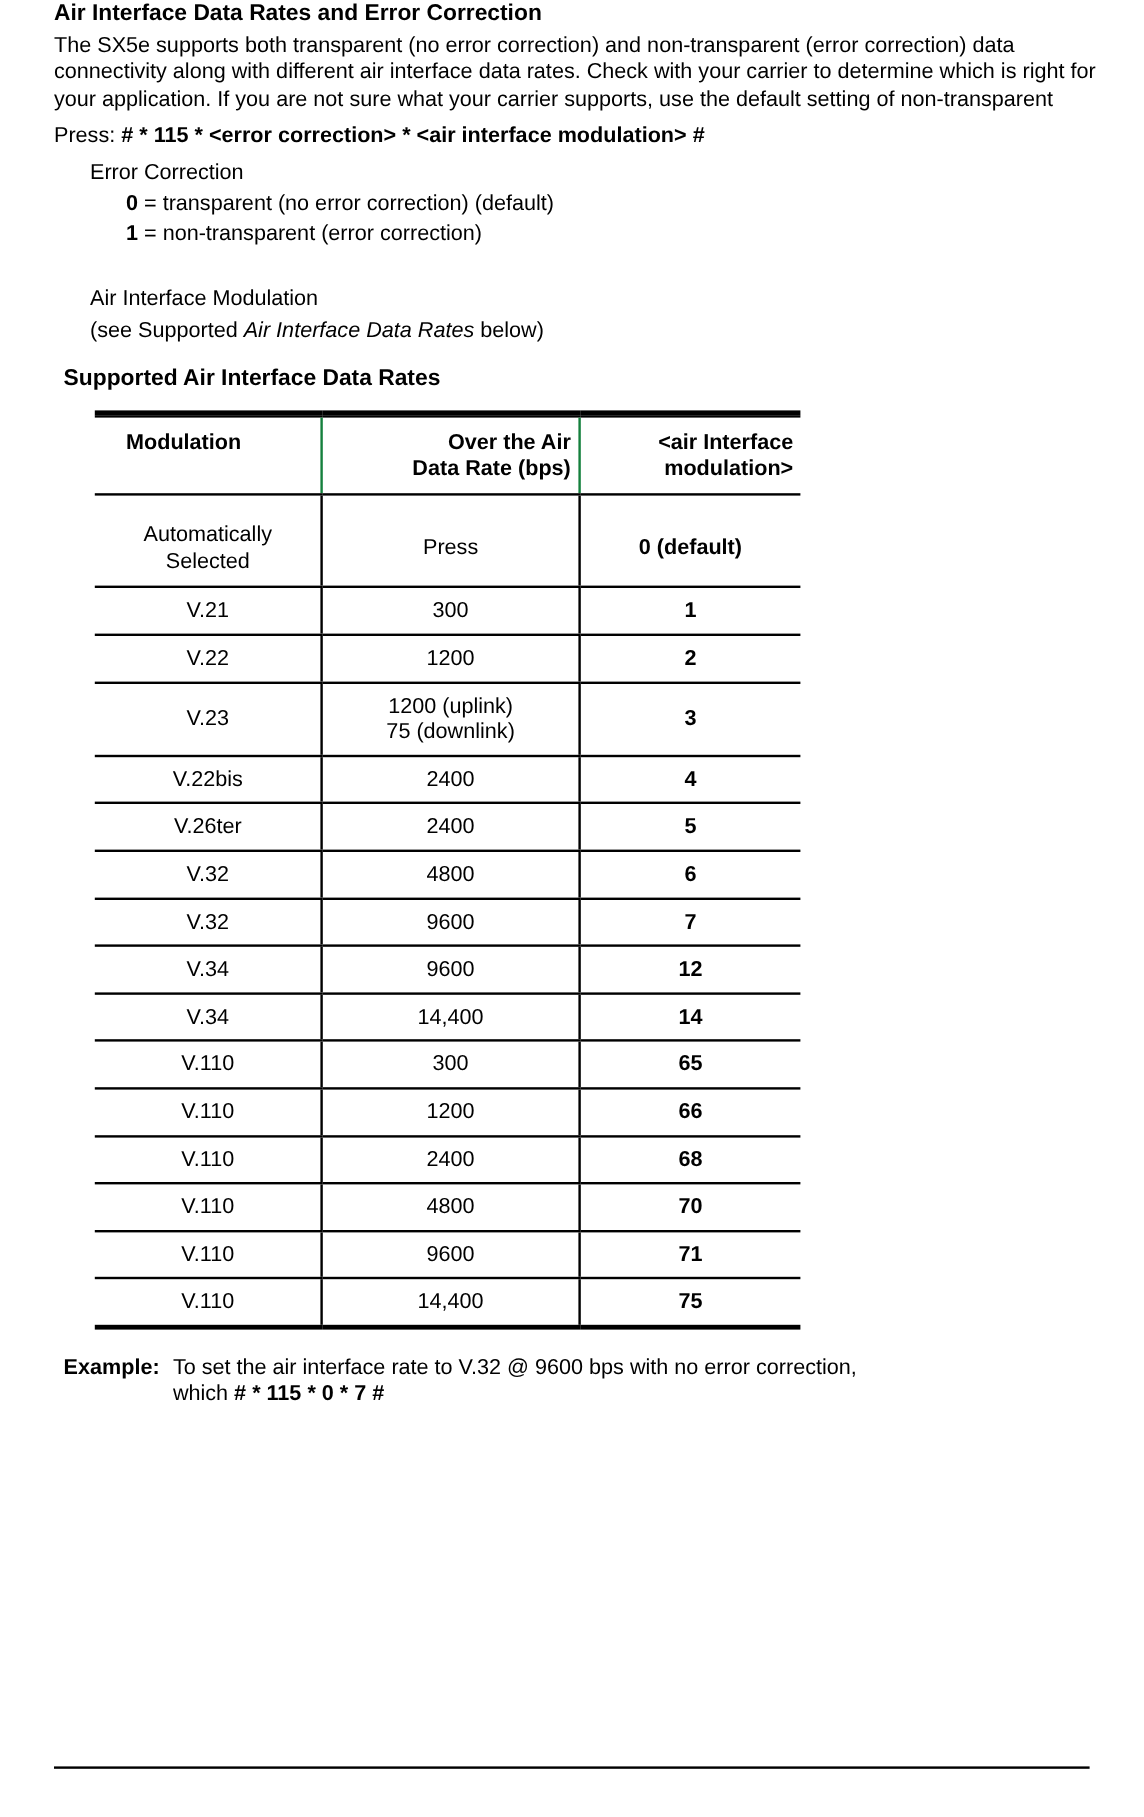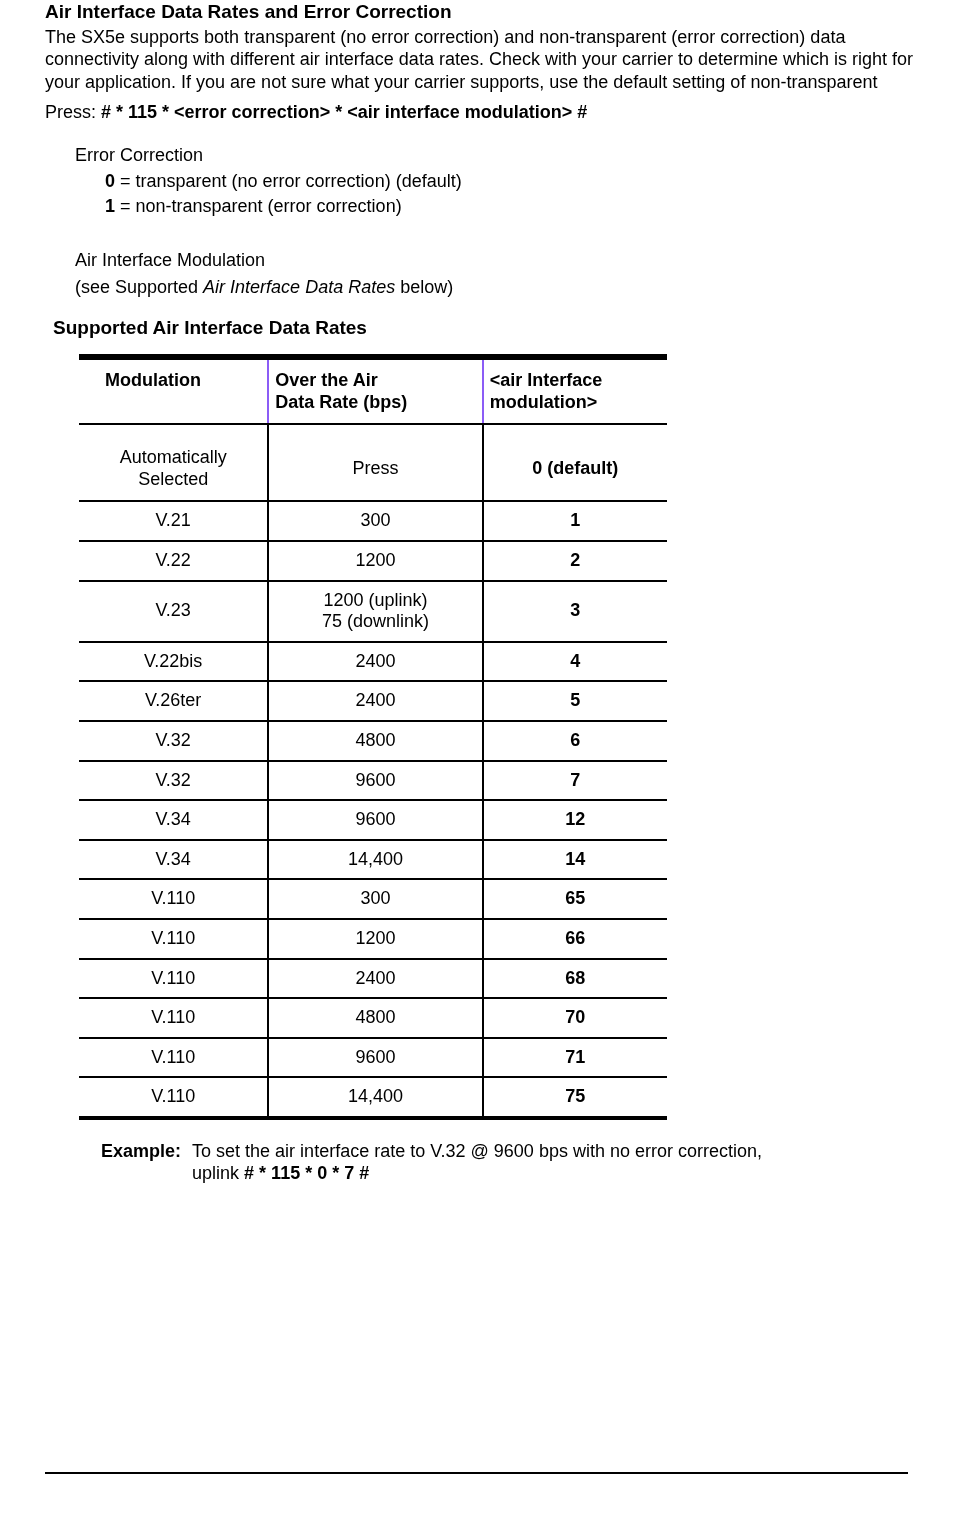--- a/index.html
+++ b/index.html
@@ -16,62 +16,62 @@
     box-sizing: border-box;
     width: 953px;
     height: 1514px;
     padding: 0 18px 30px 45px;
     position: relative;
     border-radius: 28px;
   }
   .content { }
   h2.sec-title { font-size: 19px; font-weight: bold; margin: 0 0 2px 0; }
   p.para { margin: 0 0 8px 0; }
-  .press-line { margin: 4px 0 20px 0; }
+  .press-line { margin: 4px 0 8px 0; }
   .press-line .label { font-weight: normal; }
   .press-line .cmd { font-weight: bold; }
   .bold { font-weight: bold; }
   .indent1 { padding-left: 30px; }
   .indent1b { padding-left: 30px; margin-bottom: 2px; }
   .ital { font-style: italic; }
   .spacer26 { height: 26px; }
   .subhead { font-weight: normal; margin: 4px 0 4px 0; }
   .see-line { margin: 2px 0 18px 0; }
   .tbl-title { font-weight: bold; margin: 10px 0 14px 8px; font-size: 19px; }
   table.rates {
     border-collapse: collapse;
     width: 588px;
     margin-left: 34px;
     font-size: 18px;
   }
   table.rates thead tr.topbar th { border-top: 4px solid #000; height:0; padding:0; line-height:0; }
   table.rates th {
-    text-align: left;
+    text-align: right;
     font-weight: bold;
     padding: 10px 6px 10px 6px;
     border-bottom: 2px solid #000;
-    border-left: 2px solid #8b5cf6;
+    border-left: 2px solid #15803d;
     vertical-align: top;
     line-height: 1.2;
   }
   table.rates th:first-child { border-left: none; text-align: left; padding-left: 26px; }
   table.rates td {
     text-align: center;
     padding: 8px 6px;
     border-bottom: 2px solid #000;
     border-left: 2px solid #000;
     vertical-align: middle;
     line-height: 1.2;
   }
   table.rates td:first-child { border-left: none; }
   table.rates tr.last td { border-bottom: 4px solid #000; }
   table.rates tr.tall td { padding-top: 22px; padding-bottom: 10px; }
   .col3 { font-weight: bold; }
   .example { margin: 20px 0 0 8px; }
-  .example .ex-label { font-weight: bold; display:inline-block; vertical-align: top; margin-left: 48px; }
+  .example .ex-label { font-weight: bold; display:inline-block; vertical-align: top; }
   .example .ex-body { display:inline-block; vertical-align: top; max-width: 740px; margin-left: 6px; }
   .footer {
     position: absolute;
     left: 45px; right: 45px; bottom: 30px;
   }
   .footer-rule { border-top: 2px solid #000; height: 0; margin-bottom: 10px; }
   .footer-row { display: flex; justify-content: space-between; font-size: 17px; font-style: italic; }
   .footer-row .center { font-weight: bold; font-style: normal; }
   .sup { font-size: 11px; vertical-align: super; font-style: italic; }
 </style>
@@ -202,21 +202,21 @@
             <td>14,400</td>
             <td class="col3">75</td>
           </tr>
         </tbody>
     </table>
 
     <div class="example">
       <span class="ex-label">Example:</span>
       <span class="ex-body">
         <span>To set the air interface rate to V.32 @ 9600 bps with no error correction,</span><br>
-        <span>uplink  </span><span class="bold">#  *  115  *  0  *  7  #</span>
+        <span>which  </span><span class="bold">#  *  115  *  0  *  7  #</span>
       </span>
     </div>
 
   </div>
 
   <div class="footer">
     <div class="footer-rule"></div>
   </div>
 </div>
 

